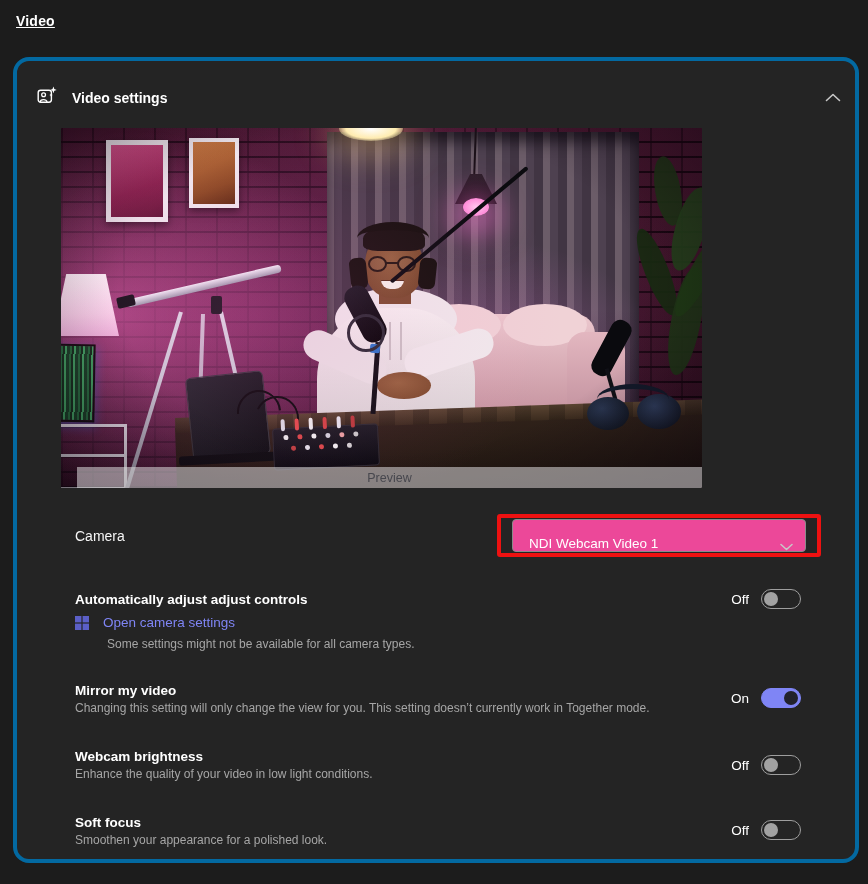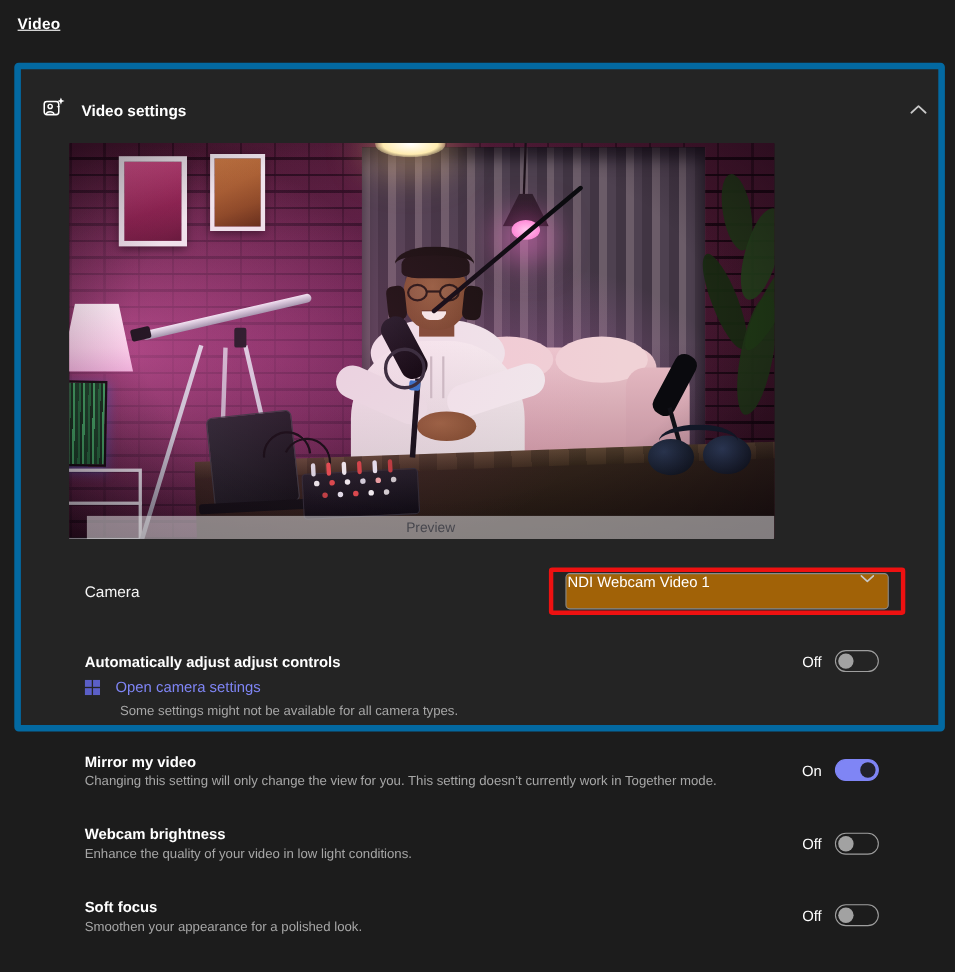--- a/index.html
+++ b/index.html
@@ -10,22 +10,22 @@
     color: #ffffff;
     position: relative;
     overflow: hidden;
   }
   .abs { position: absolute; }
 
   
   .page-title { left: 16px; top: 13px; font-size: 14px; font-weight: 700; letter-spacing: .2px; text-decoration: underline; }
 
   .panel {
-    left: 13px; top: 57px; width: 846px; height: 608px;
-    background: #242424; border: 6px solid #0369a1; border-radius: 4px;
+    left: 13px; top: 57px; width: 846px; height: 806px;
+    background: #242424; border: 4px solid #0369a1; border-radius: 16px;
   }
   .panel-header-icon { left: 20px; top: 25px; width: 20px; height: 20px; }
   .panel-header-title { left: 55px; top: 29px; font-size: 14px; font-weight: 700; }
   .collapse-btn {
     left: 800px; top: 22px; width: 32px; height: 28px;
     display: flex; align-items: center; justify-content: center;
     background: transparent; border: none; cursor: pointer;
   }
 
   
@@ -168,23 +168,23 @@
   .preview-bar { left: 0; right: 0; bottom: 0; height: 21px;
     background: rgba(223,221,223,.55);
     display: flex; align-items: center; justify-content: center; margin-left: 16px; }
   .preview-bar span { position: static; font-size: 12.5px; color: #47474e; }
 
   
   .camera-label { left: 58px; top: 467px; font-size: 14px; color: #f5f5f5; }
   .annotation-box { left: 480px; top: 453px; width: 324px; height: 43px;
     border: 4px solid #ee1111; border-radius: 3px; pointer-events: none; z-index: 5; }
   .dropdown { left: 495px; top: 458px; width: 294px; height: 33px;
-    background: #a16207; border: 1px solid #8a8a8a; border-radius: 4px;
-    display: flex; align-items: flex-start; justify-content: space-between;
-    padding: 0 12px 0 1px; cursor: pointer; }
+    background: #ec4899; border: 1px solid #8a8a8a; border-radius: 4px;
+    display: flex; align-items: flex-end; justify-content: space-between;
+    padding: 0 12px 0 16px; cursor: pointer; }
   .dropdown-text { font-size: 13.5px; color: #ffffff; }
 
   
   .setting-title { font-size: 13.5px; font-weight: 700; color: #ffffff; }
   .setting-desc  { font-size: 12px; color: #a6a6a6; }
   .row1-title { left: 58px; top: 531px; }
   .row1-link-row { left: 58px; top: 554px; display: flex; align-items: center; gap: 14px; cursor: pointer; }
   .link-text { font-size: 13.5px; color: #7f85f5; text-align: center; }
   .row1-desc { left: 90px; top: 576px; }
   .row2-title { left: 58px; top: 622px; }

